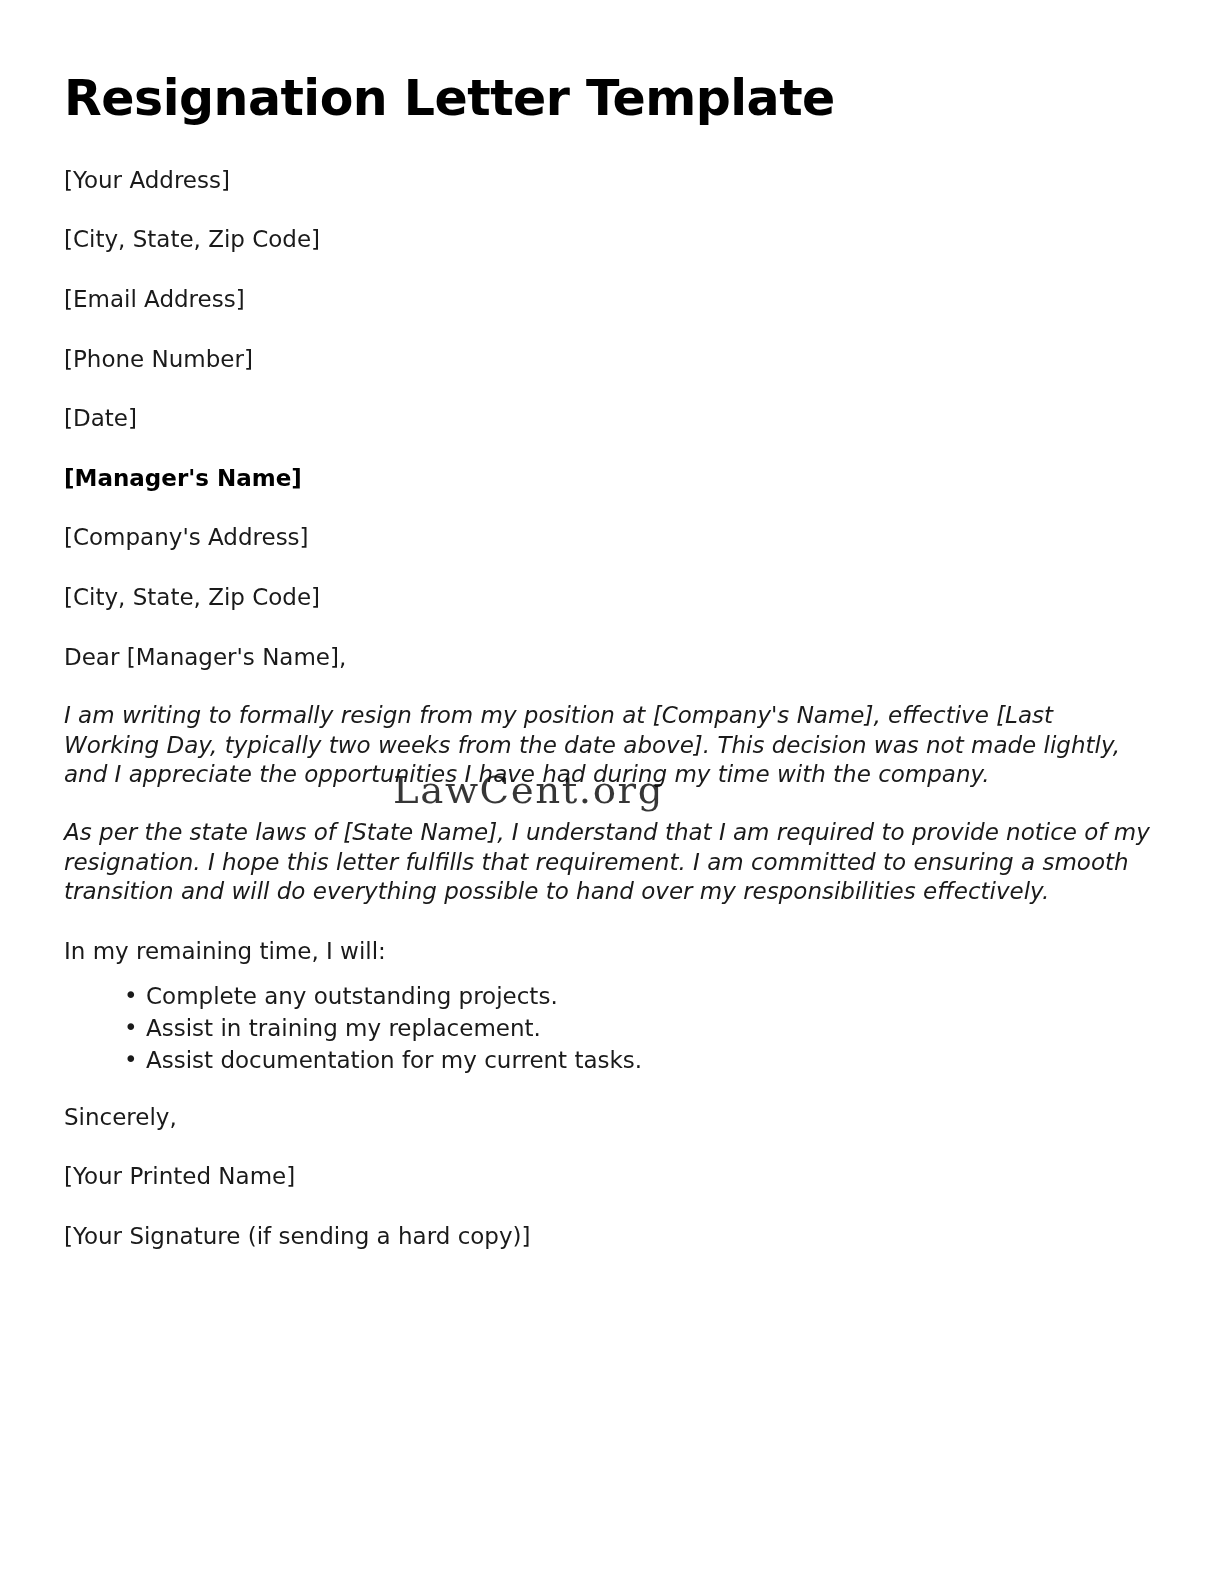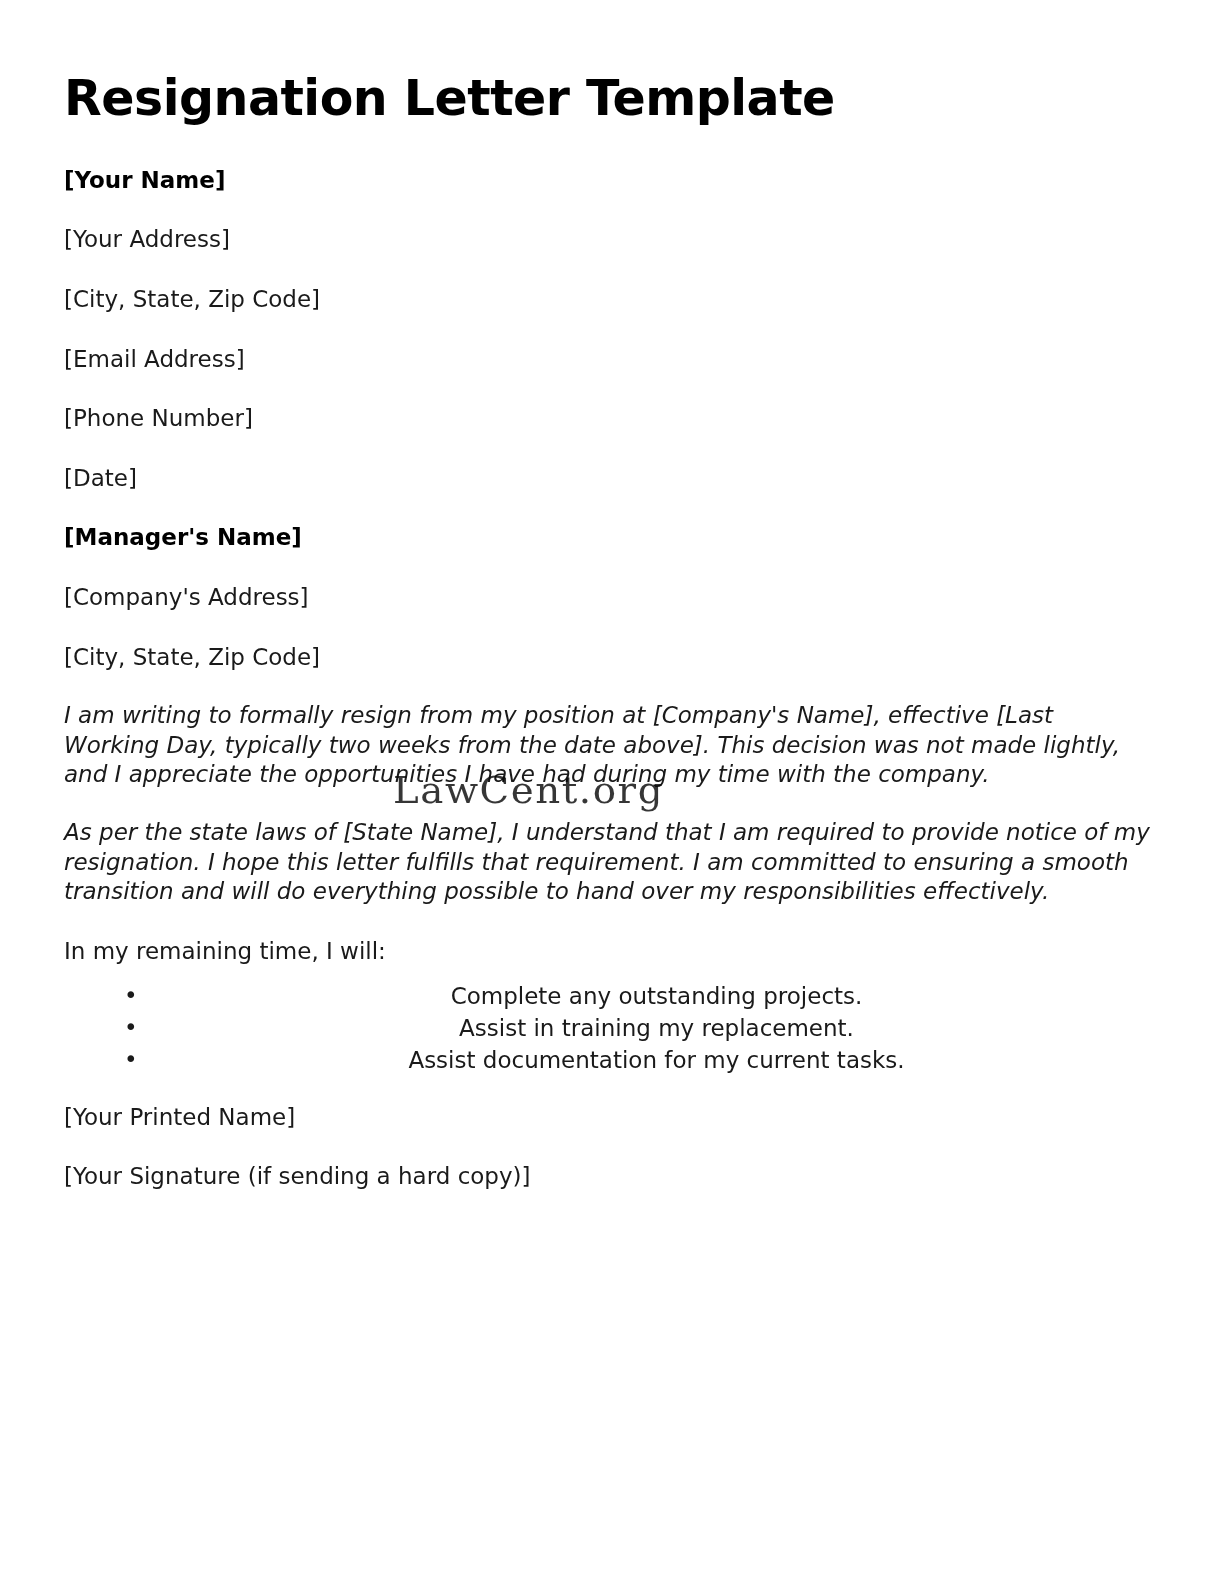--- a/index.html
+++ b/index.html
@@ -65,21 +65,20 @@
     font-size: 23px;
     line-height: 1.33;
     margin: 8px 0 16px 0;
     color: #1a1a1a;
   }
 
   ul.task-list {
     margin: 0 0 27px 0;
     padding: 0 0 0 60px;
     list-style: none;
-    text-align: center;
   }
   ul.task-list li {
     font-size: 23px;
     line-height: 1.25;
     color: #1a1a1a;
     position: relative;
     padding-left: 22px;
     margin: 0 0 3px 0;
   }
   ul.task-list li::before {
@@ -116,46 +115,47 @@
   }
 </style>
 </head>
 <body>
 
 <div class="page">
 
   <h1 class="doc-title">Resignation Letter Template</h1>
 
   <div>
-    <p class="addr-line bold">[Your Name]</p>
     <p class="addr-line">[Your Address]</p>
     <p class="addr-line">[City, State, Zip Code]</p>
     <p class="addr-line">[Email Address]</p>
     <p class="addr-line">[Phone Number]</p>
     <p class="addr-line">[Date]</p>
   </div>
 
   <div>
     <p class="addr-line bold">[Manager's Name]</p>
     <p class="addr-line">[Company's Address]</p>
     <p class="addr-line">[City, State, Zip Code]</p>
   </div>
 
+  <p class="salutation">Dear [Manager's Name],</p>
 
   <p class="body-para">I am writing to formally resign from my position at [Company's Name], effective [Last Working Day, typically two weeks from the date above]. This decision was not made lightly, and I appreciate the opportunities I have had during my time with the company.</p>
 
   <p class="body-para">As per the state laws of [State Name], I understand that I am required to provide notice of my resignation. I hope this letter fulfills that requirement. I am committed to ensuring a smooth transition and will do everything possible to hand over my responsibilities effectively.</p>
 
   <p class="lead-in">In my remaining time, I will:</p>
 
   <ul class="task-list">
     <li>Complete any outstanding projects.</li>
     <li>Assist in training my replacement.</li>
     <li>Assist documentation for my current tasks.</li>
   </ul>
 
 
+  <p class="closing-line">Sincerely,</p>
   <p class="closing-line">[Your Printed Name]</p>
   <p class="closing-line">[Your Signature (if sending a hard copy)]</p>
 
   <div class="watermark">LawCent.org</div>
 
 </div>
 
 </body></html>

